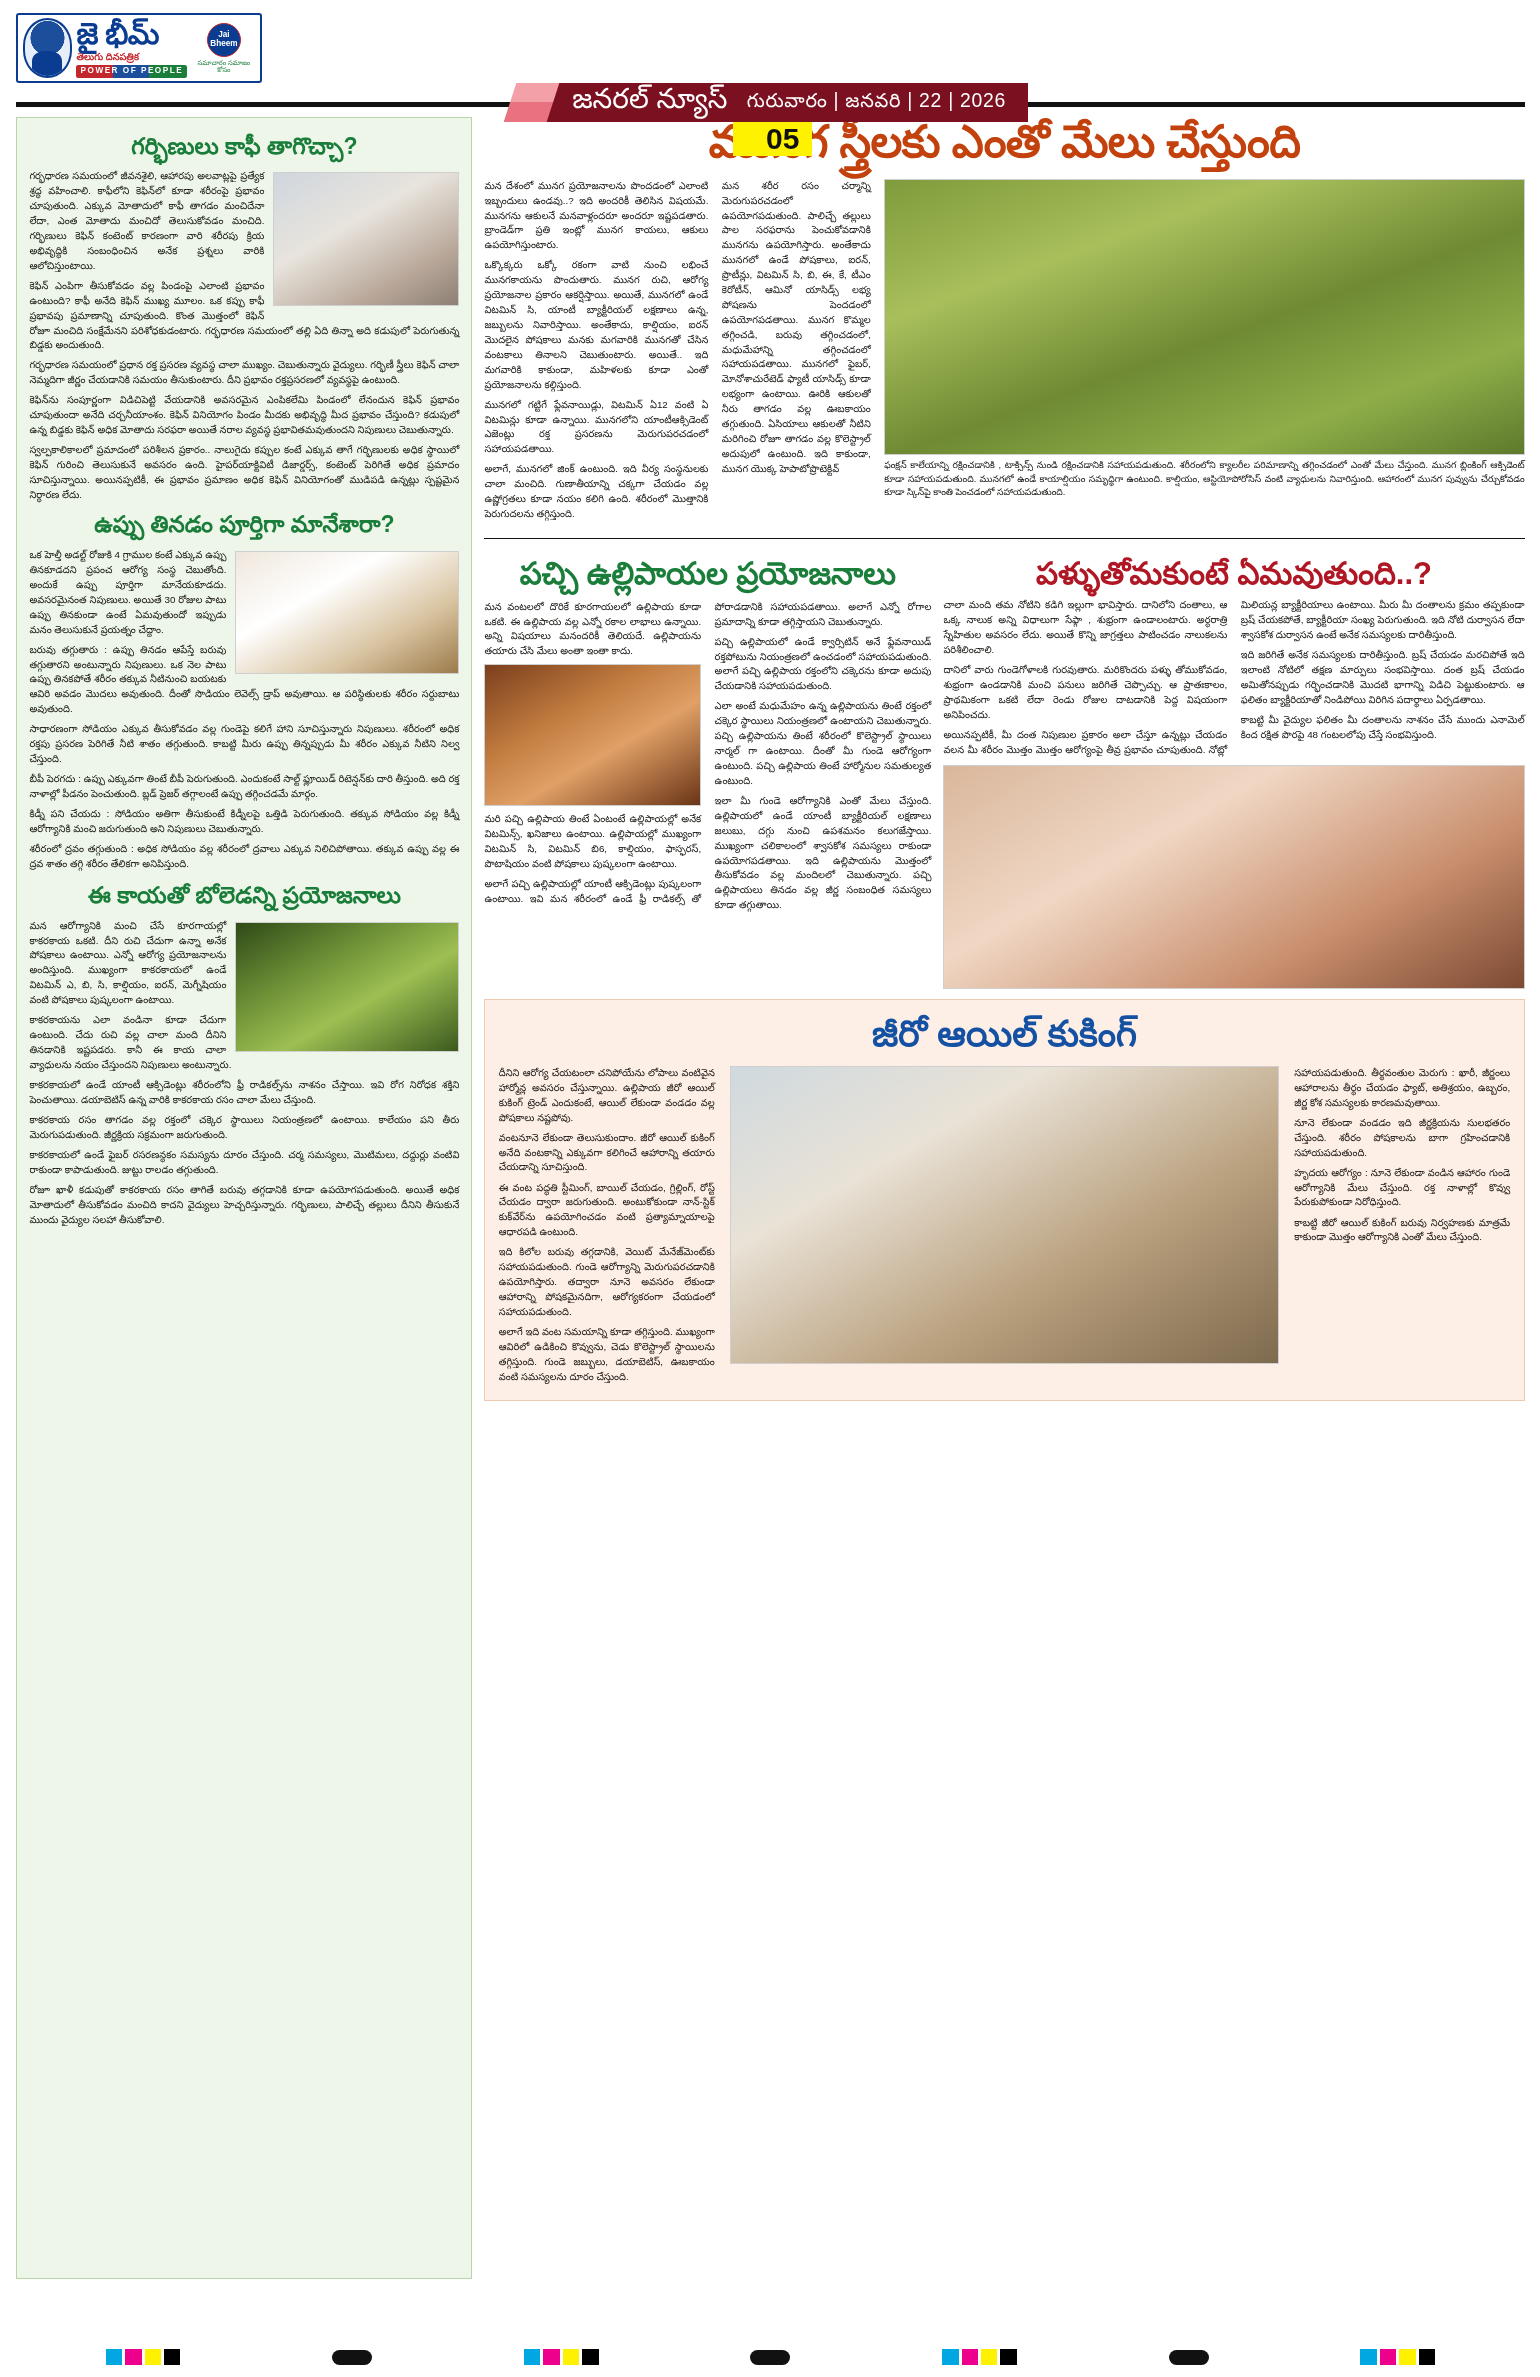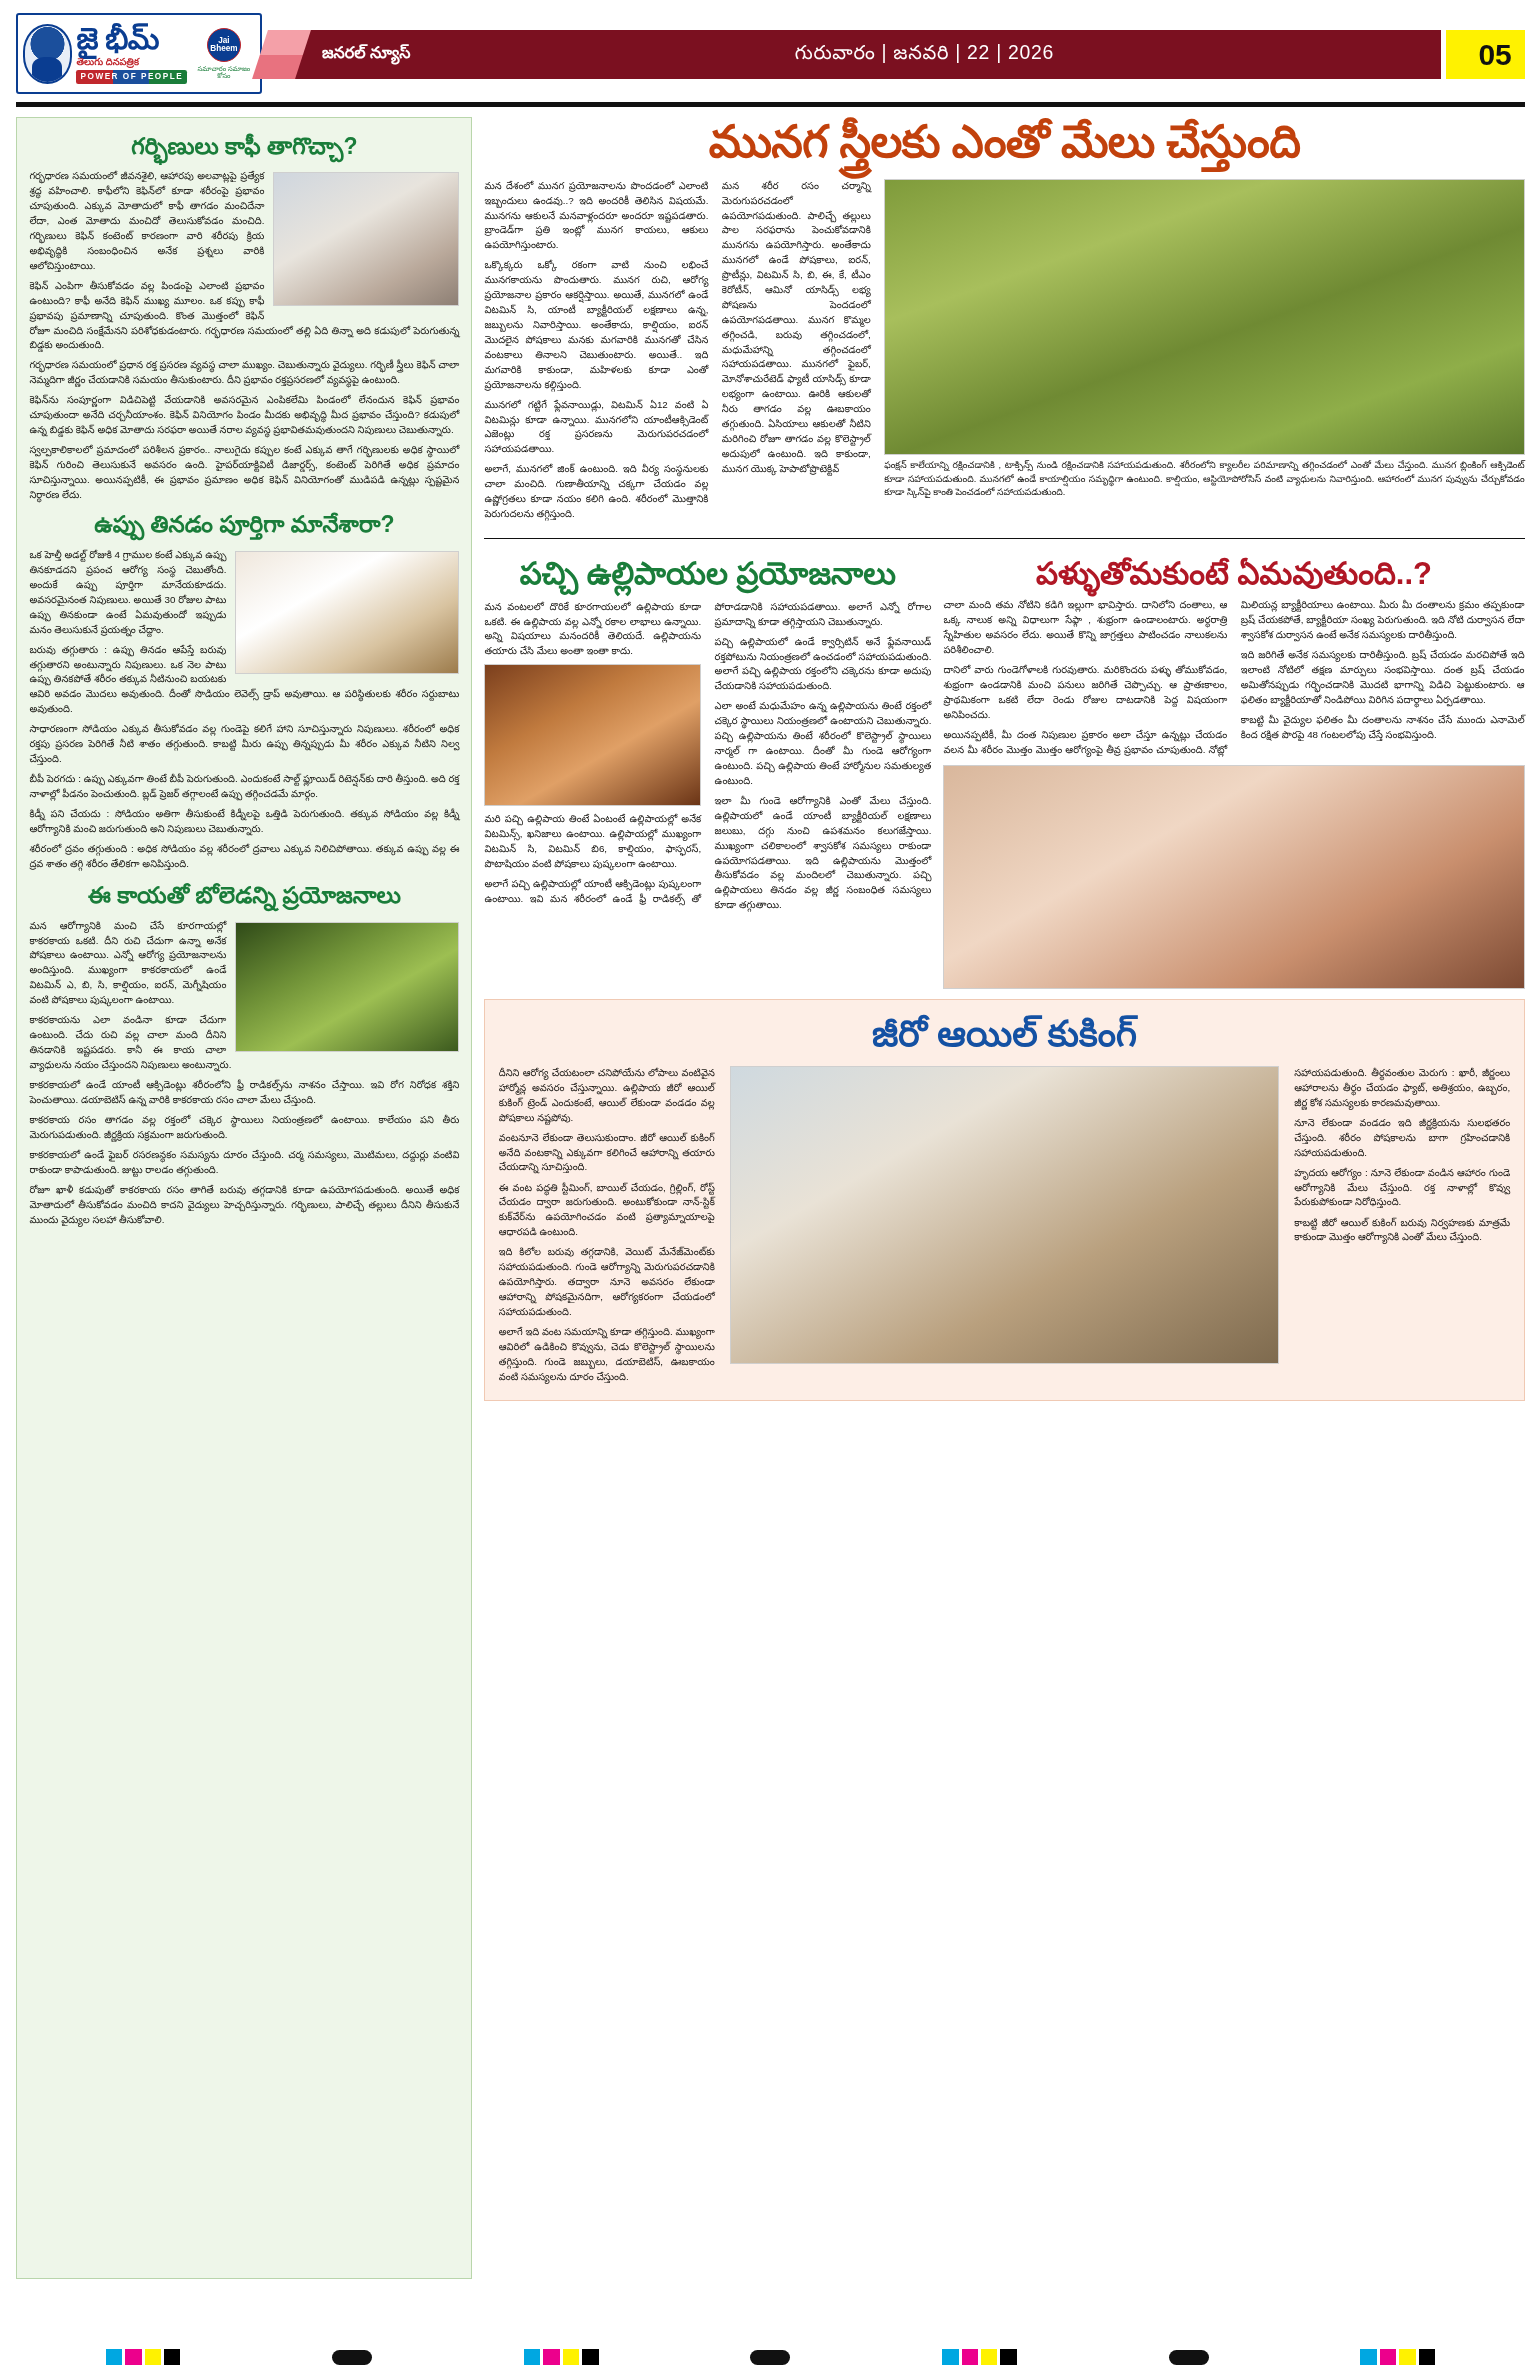--- a/index.html
+++ b/index.html
@@ -20,20 +20,21 @@
     padding: 13.4px 16.4px 0 16.4px;
   }
 
   
   .masthead {
     position: relative;
     height: 83px;
     display: flex;
     align-items: stretch;
     border-bottom: none;
+    flex-direction: column;
   }
   .logo-box {
     width: 246px;
     height: 81px;
     border: 2.2px solid #0a3d91;
     border-radius: 3px;
     background: #fff;
     display: flex;
     align-items: center;
     padding: 3px 4.5px;
@@ -80,22 +81,22 @@
     display:flex; align-items:center;
     height: 49px; align-self:center;
   }
   .mh-left-accent {
     width: 43px; height:100%;
     background: linear-gradient(180deg,#f4a0a8 0 50%, #e8727f 50% 100%);
     transform: skewX(-18deg);
     margin-left:-10.4px;
   }
   .mh-section {
-    color:#fff; font-size: 16px; padding: 0 19.4px; white-space:nowrap;
-    font-weight:bold;
+    color:#fff; font-size: 28px; padding: 0 19.4px; white-space:nowrap;
+    font-weight:normal;
   }
   .mh-date {
     flex:1; text-align:center; color:#fff; font-size: 19.4px; letter-spacing:0.7px; white-space:nowrap;
     padding-right: 22.4px;
   }
   .mh-page {
     width: 79px; align-self:center; height:49px; background:#fff200;
     display:flex;align-items:center;justify-content:center;
     color:#111; font-size:30px; font-weight:bold;
     margin-left: 4.5px;

